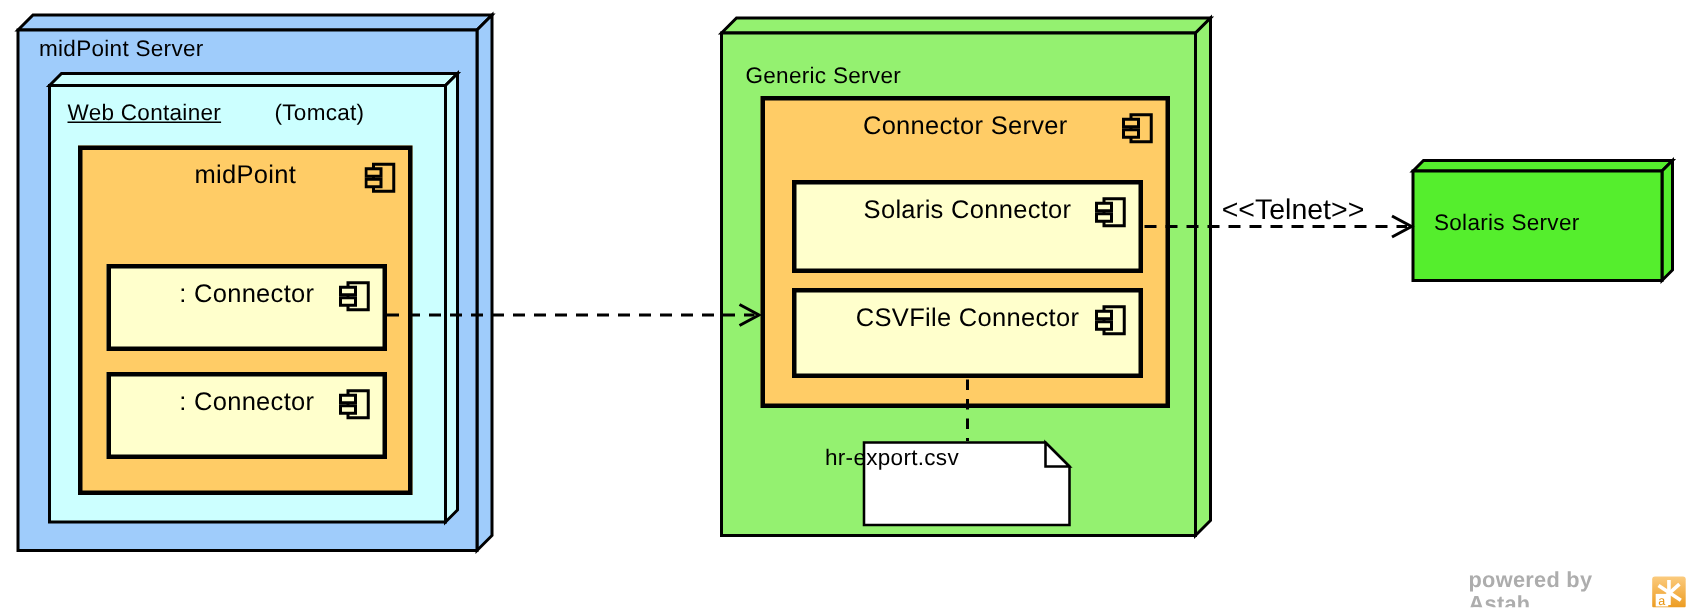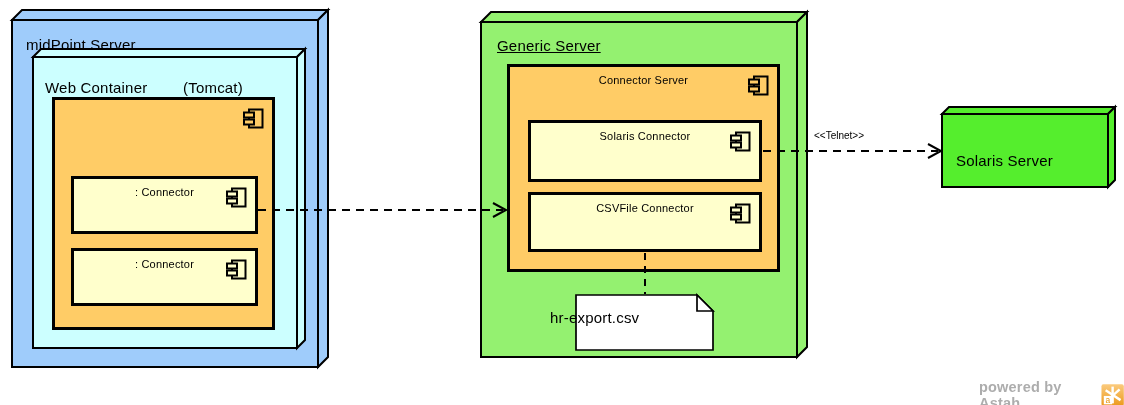--- a/index.html
+++ b/index.html
@@ -19,43 +19,42 @@
     box-sizing:border-box;
     border:3px solid #000;
     z-index:3;
   }
   .cmp-orange{background:#FFCC66;}
   .cmp-yellow{background:#FFFFCC;}
   .cmp-label{
     display:block;
     text-align:center;
     padding-top:7px;
-    font-size:11px;
+    font-size:17px;
     letter-spacing:.2px;
     white-space:nowrap;
   }
   .underlined{}
   .cmp-icon{position:absolute;top:8px;right:8px;}
   .icon-main{fill:none;stroke:#000;stroke-width:2;}
   .icon-tab{stroke:#000;stroke-width:2;}
   .cmp-orange .icon-tab{fill:#FFCC66;}
   .cmp-yellow .icon-tab{fill:#FFFFCC;}
   .node-label{
     position:absolute;
     font-size:15px;
     letter-spacing:.2px;
     white-space:nowrap;
     z-index:4;
-    margin-top:12px;
   }
   .edge-label{
     position:absolute;
-    font-size:10px;
+    font-size:19px;
     white-space:nowrap;
-    text-align:left;
+    text-align:center;
     z-index:7;
   }
   .watermark{
     position:absolute;
     left:979px;top:379px;
     display:flex;align-items:center;gap:3px;
     z-index:8;
   }
   .watermark-text{
     font-size:14.5px;
@@ -95,27 +94,28 @@
       <rect x="942" y="114" width="166" height="73" fill="#55EE2D" stroke="#000" stroke-width="2"></rect>
     </g>
 
     <g>
       <polygon points="576,295 697,295 713,311 713,350 576,350" fill="#FFFFFF" stroke="#000" stroke-width="1.7"></polygon>
       <polygon points="697,295 697,311 713,311" fill="#FFFFFF" stroke="#000" stroke-width="1.7"></polygon>
     </g>
   </svg>
 
   <div class="node-label" style="left:26px;top:24px;">midPoint Server</div>
-  <div class="node-label" style="left:45px;top:67px;">Web Container</div>
+  <div class="node-label" style="left:45px;top:67px;text-decoration:underline;">Web Container</div>
   <div class="node-label" style="left:183px;top:67px;text-align:right;">(Tomcat)</div>
-  <div class="node-label" style="left:497px;top:25px;text-decoration:underline;">Generic Server</div>
+  <div class="node-label" style="left:497px;top:42px;">Generic Server</div>
   <div class="node-label" style="left:956px;top:140px;">Solaris Server</div>
   <div class="node-label" style="left:550px;top:297px;">hr-export.csv</div>
 
   <div class="cmp cmp-orange" style="left:52px;top:97px;width:223px;height:233px;">
+    <span class="cmp-label">midPoint</span>
     <svg class="cmp-icon" width="21" height="21" viewBox="0 0 21 21">
       <rect class="icon-main" x="6" y="1.5" width="13.5" height="18"></rect>
       <rect class="icon-tab" x="1" y="4.5" width="10" height="5"></rect>
       <rect class="icon-tab" x="1" y="11.5" width="10" height="5"></rect>
     </svg>
   </div>
 
   <div class="cmp cmp-yellow" style="left:71px;top:176px;width:187px;height:58px;">
     <span class="cmp-label underlined">: Connector</span>
     <svg class="cmp-icon" width="21" height="21" viewBox="0 0 21 21">

